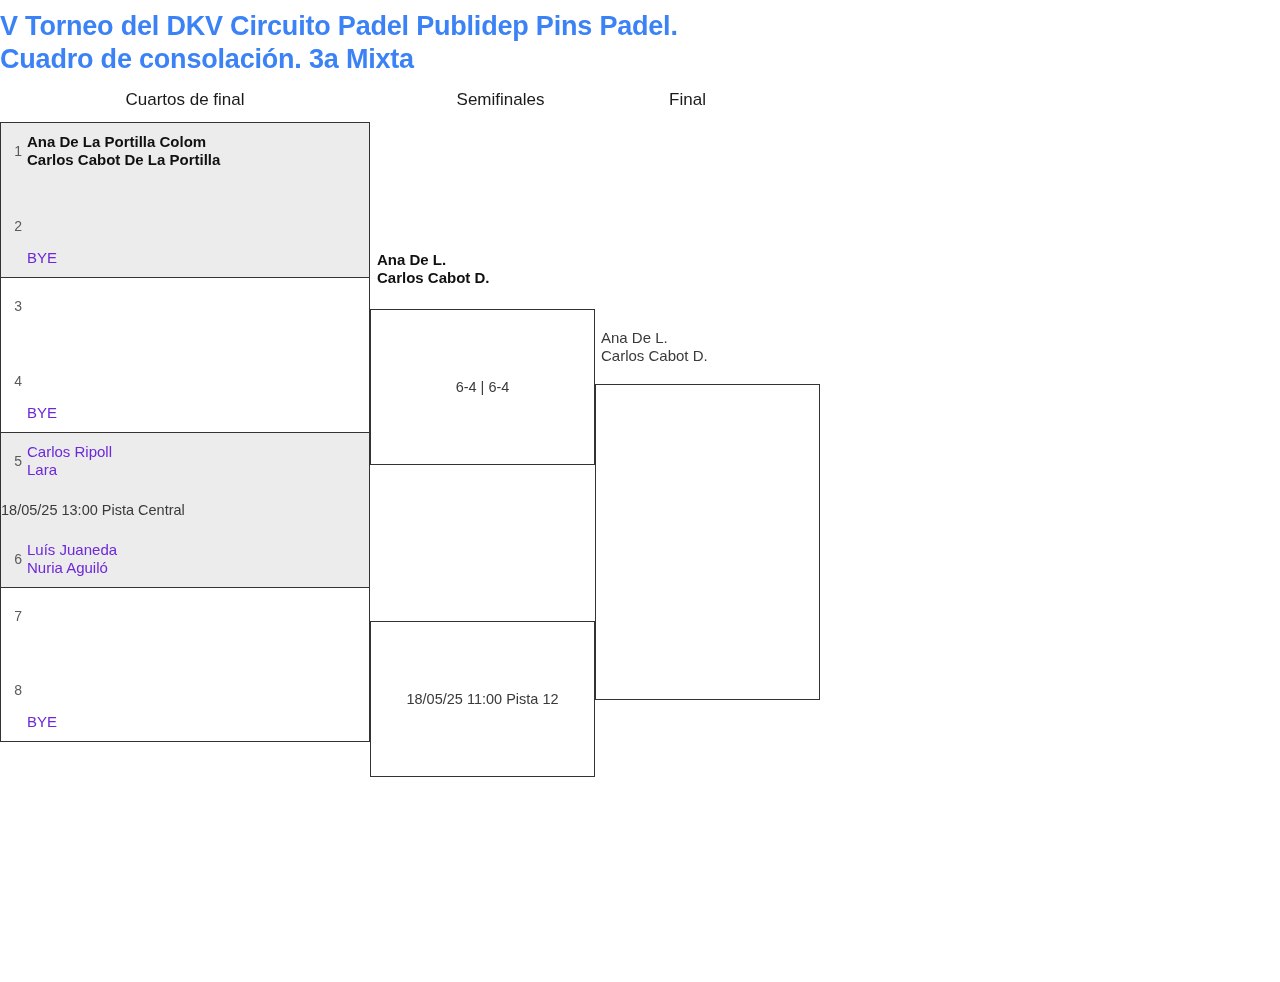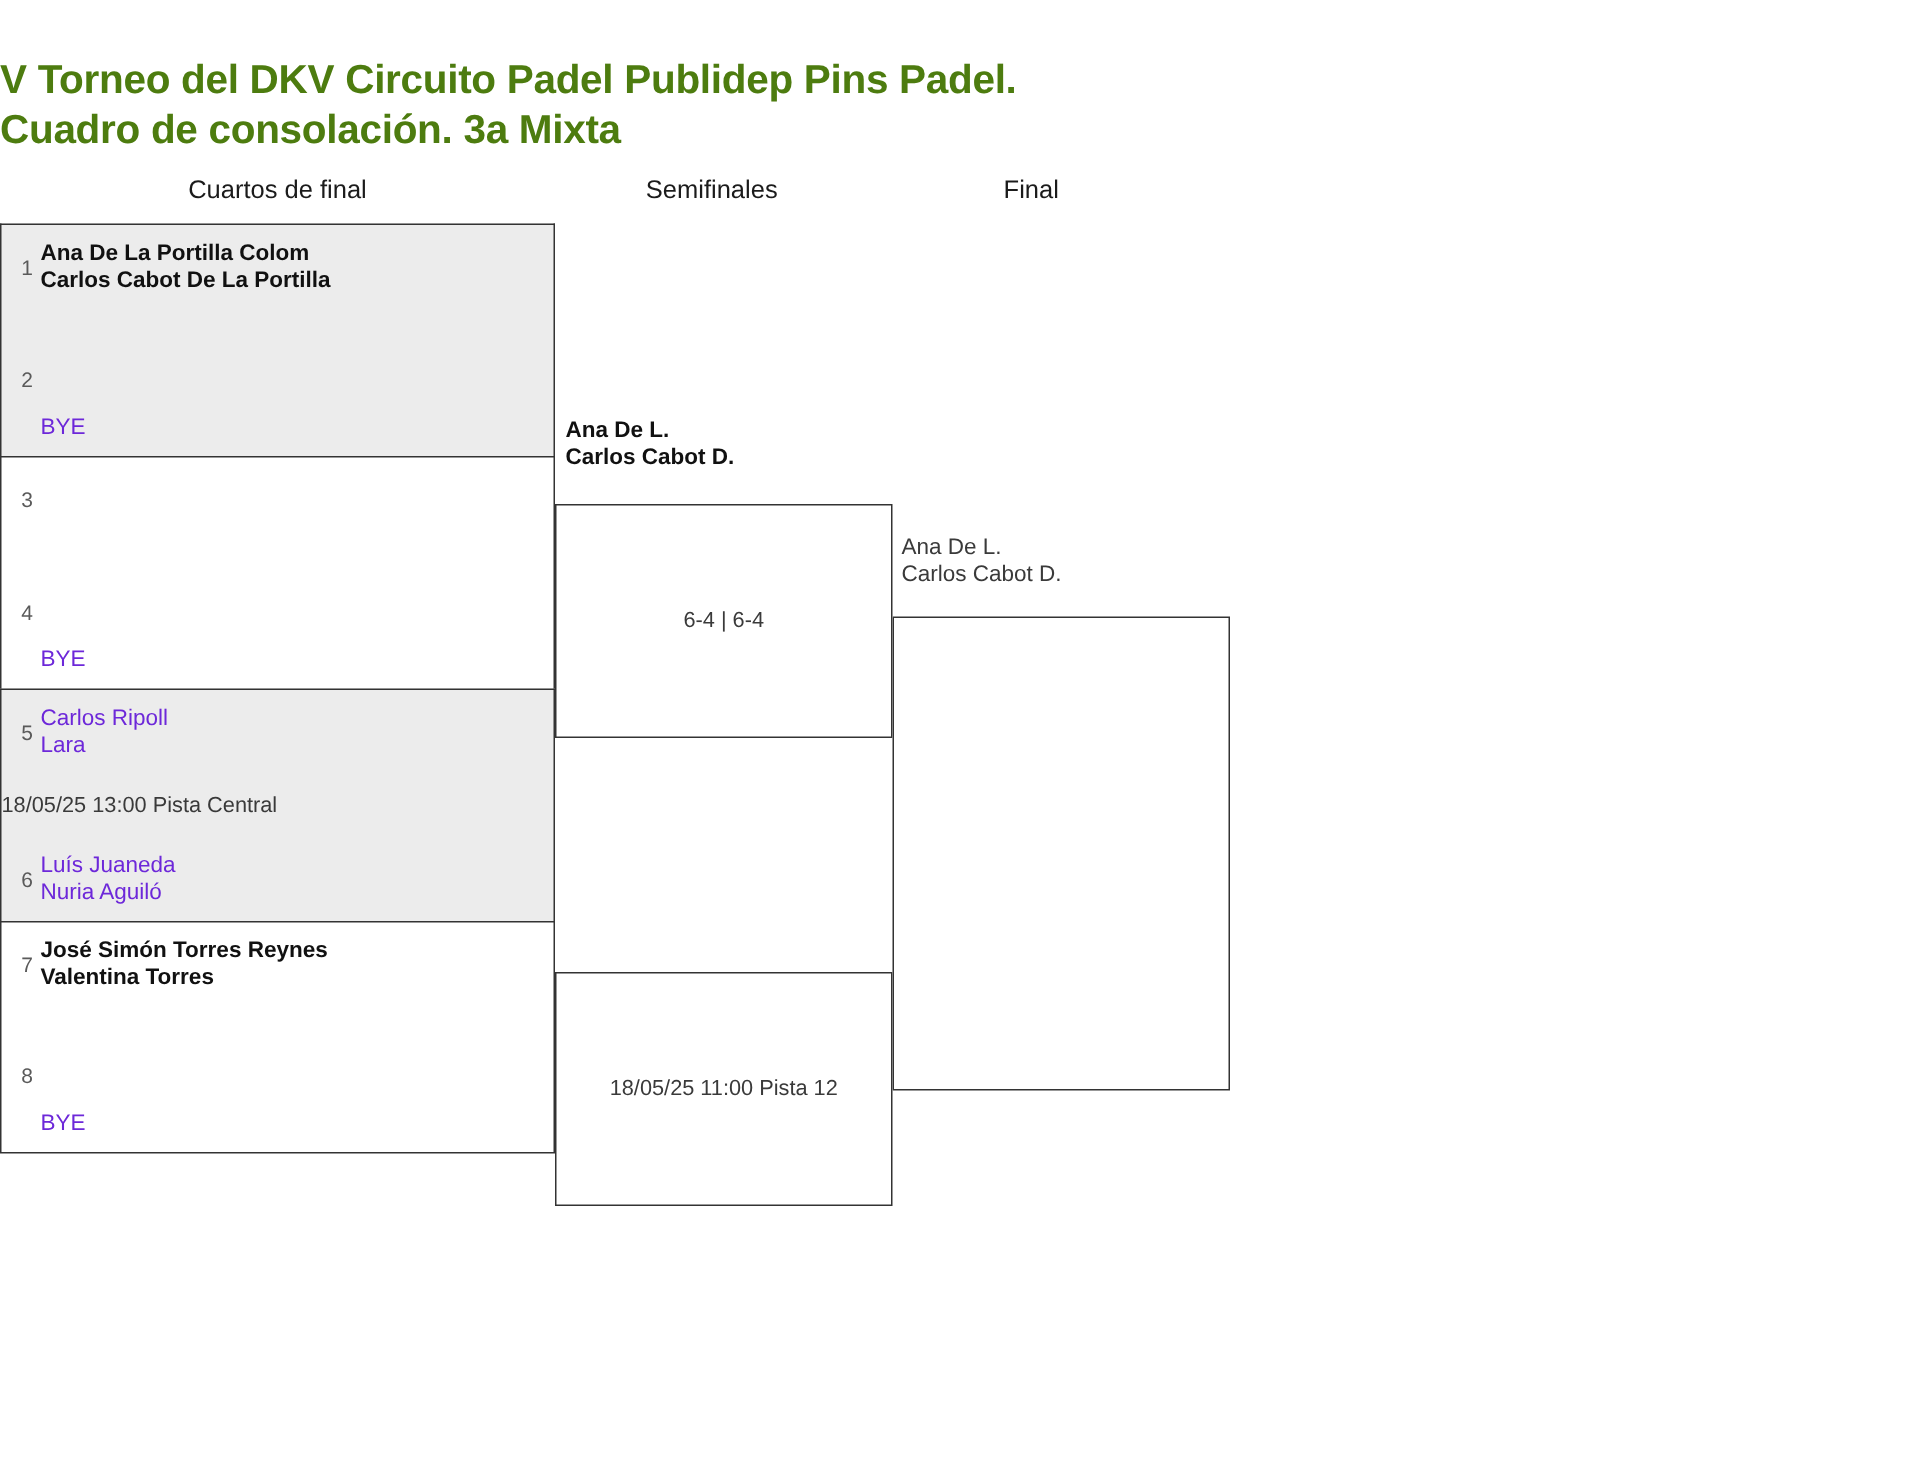--- a/index.html
+++ b/index.html
@@ -16,44 +16,43 @@
     color: #1b1b1b;
     -webkit-font-smoothing: antialiased;
   }
 
   
   .title {
     font-size: 27px;
     font-weight: 700;
     line-height: 33px;
     letter-spacing: -0.2px;
-    color: #4d7c0f;
+    color: #3b82f6;
     padding: 10px 0 0 0;
     white-space: pre-line;
-    margin-top: 27px;
   }
 
   
   .bracket {
     position: relative;
     width: 1140px;
     height: 700px;
     margin-top: 14px;
   }
 
   .round-header {
     position: absolute;
     font-size: 17px;
     font-weight: 400;
     color: #1b1b1b;
     text-align: center;
     top: 0;
   }
   .rh-qf    { left: 0px;   width: 370px; }
-  .rh-sf    { left: 362px; width: 225px; }
+  .rh-sf    { left: 388px; width: 225px; }
   .rh-final { left: 575px; width: 225px; }
 
   
   .qf-col {
     position: absolute;
     left: 0;
     top: 32px;
     width: 370px;
   }
   .qf-match {
@@ -236,24 +235,20 @@
         <div class="players">
           <span class="pl">Luís Juaneda</span>
           <span class="pl">Nuria Aguiló</span>
         </div>
       </div>
     </div>
 
     <div class="qf-match last">
       <div class="slot slot-top slot-two">
         <div class="seed">7</div>
-        <div class="players winner">
-          <span class="pl">José Simón Torres Reynes</span>
-          <span class="pl">Valentina Torres</span>
-        </div>
       </div>
 
       <div class="slot slot-bottom">
         <div class="seed">8</div>
         <div class="players bye">
           <span class="pl">BYE</span>
         </div>
       </div>
     </div>
 

